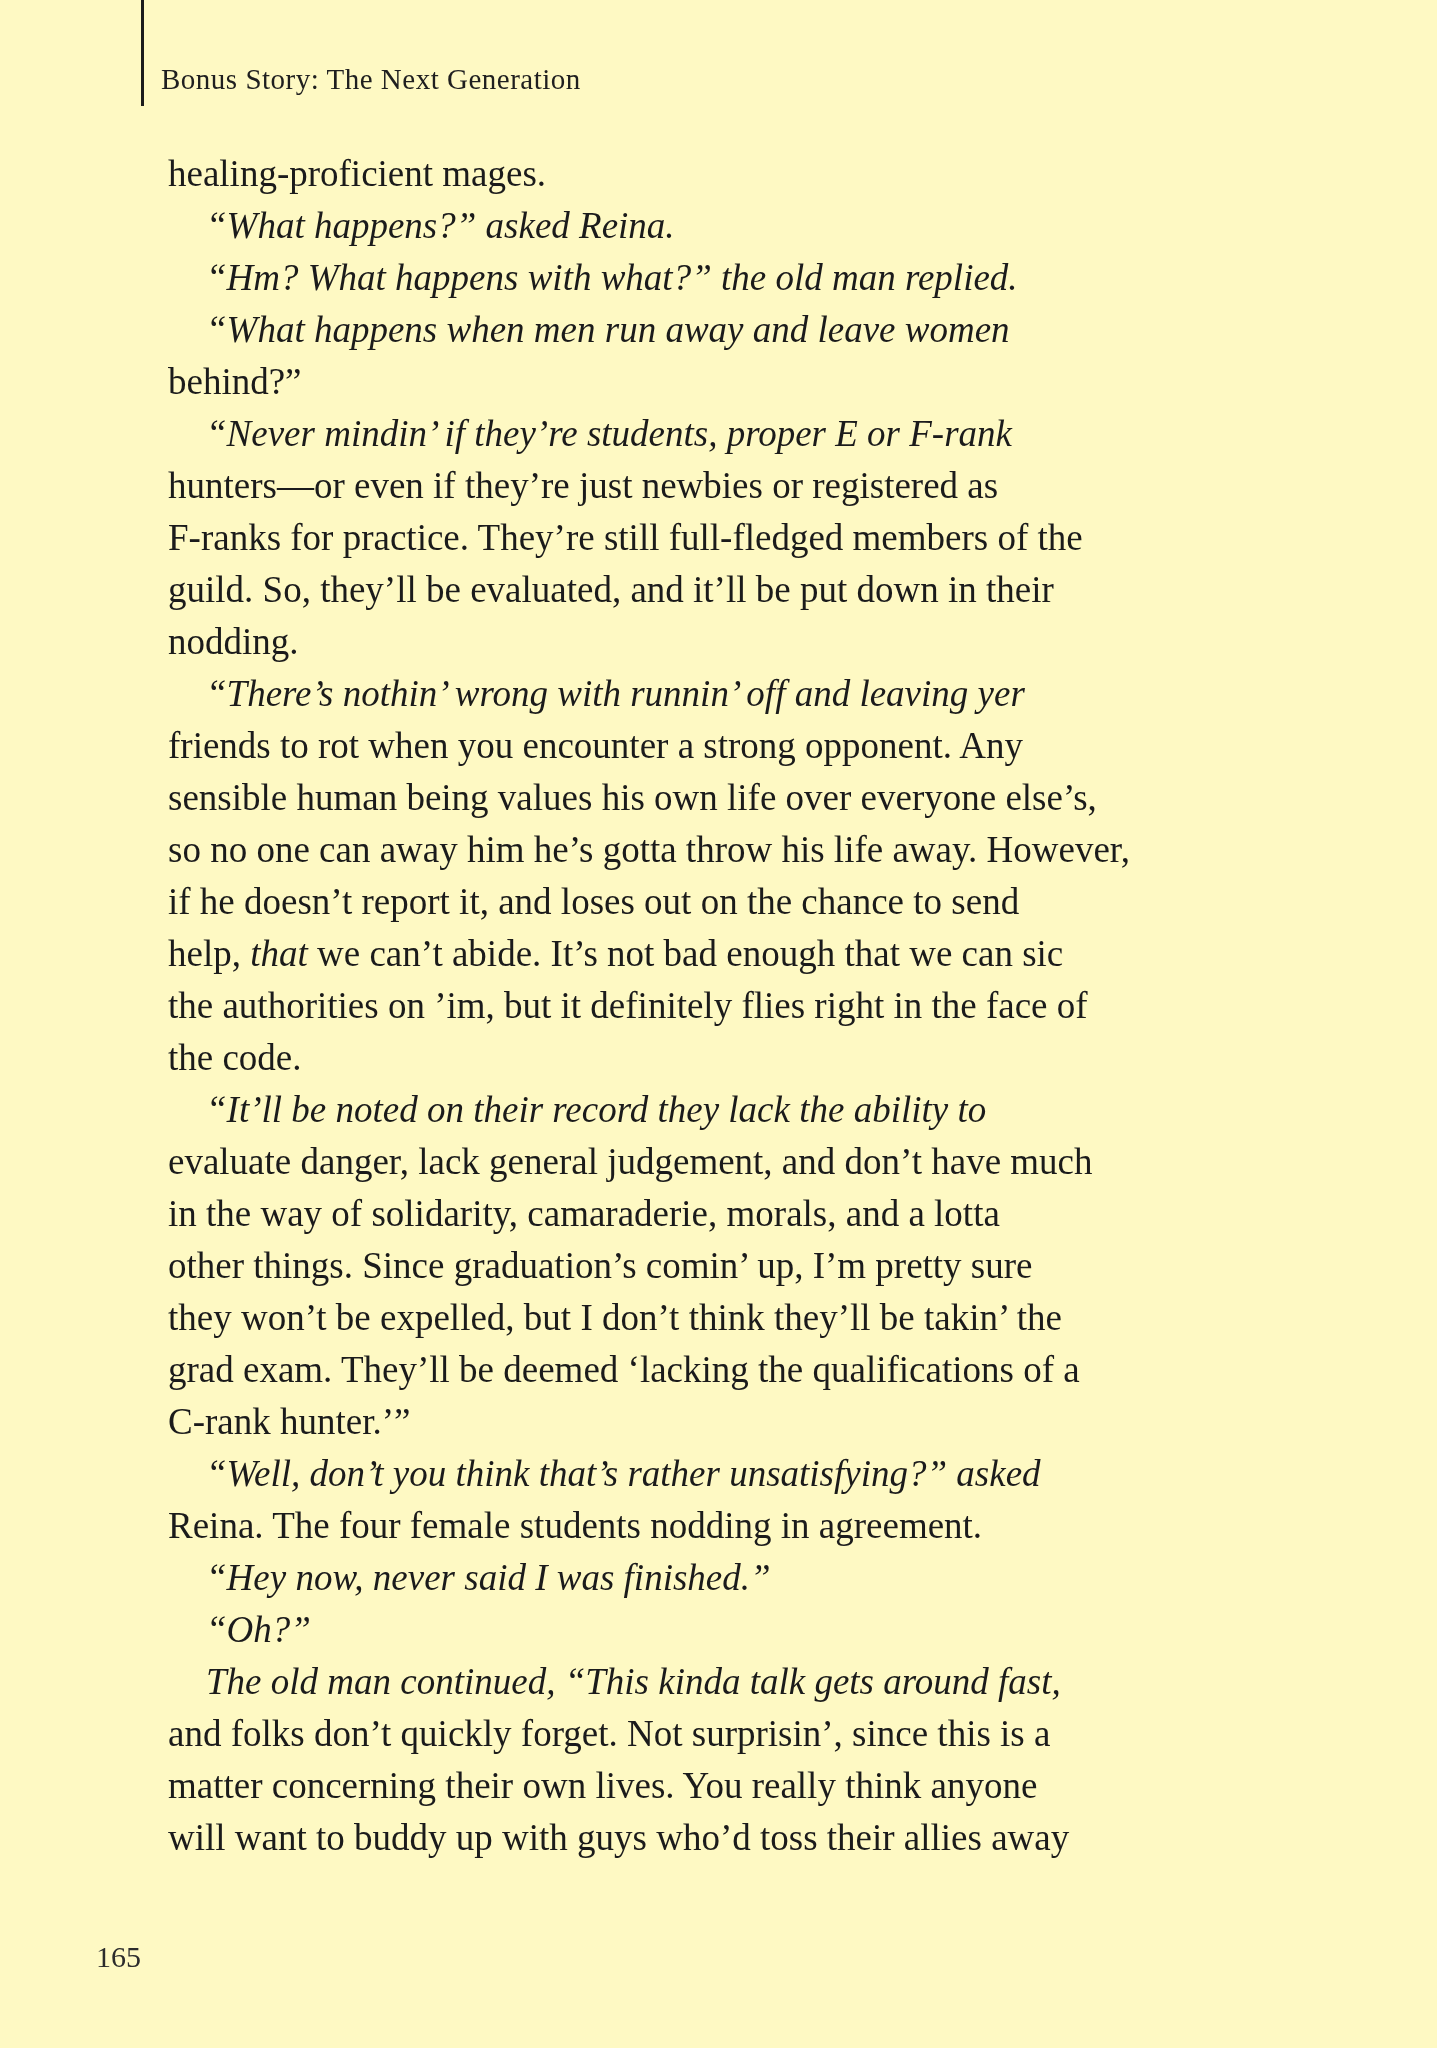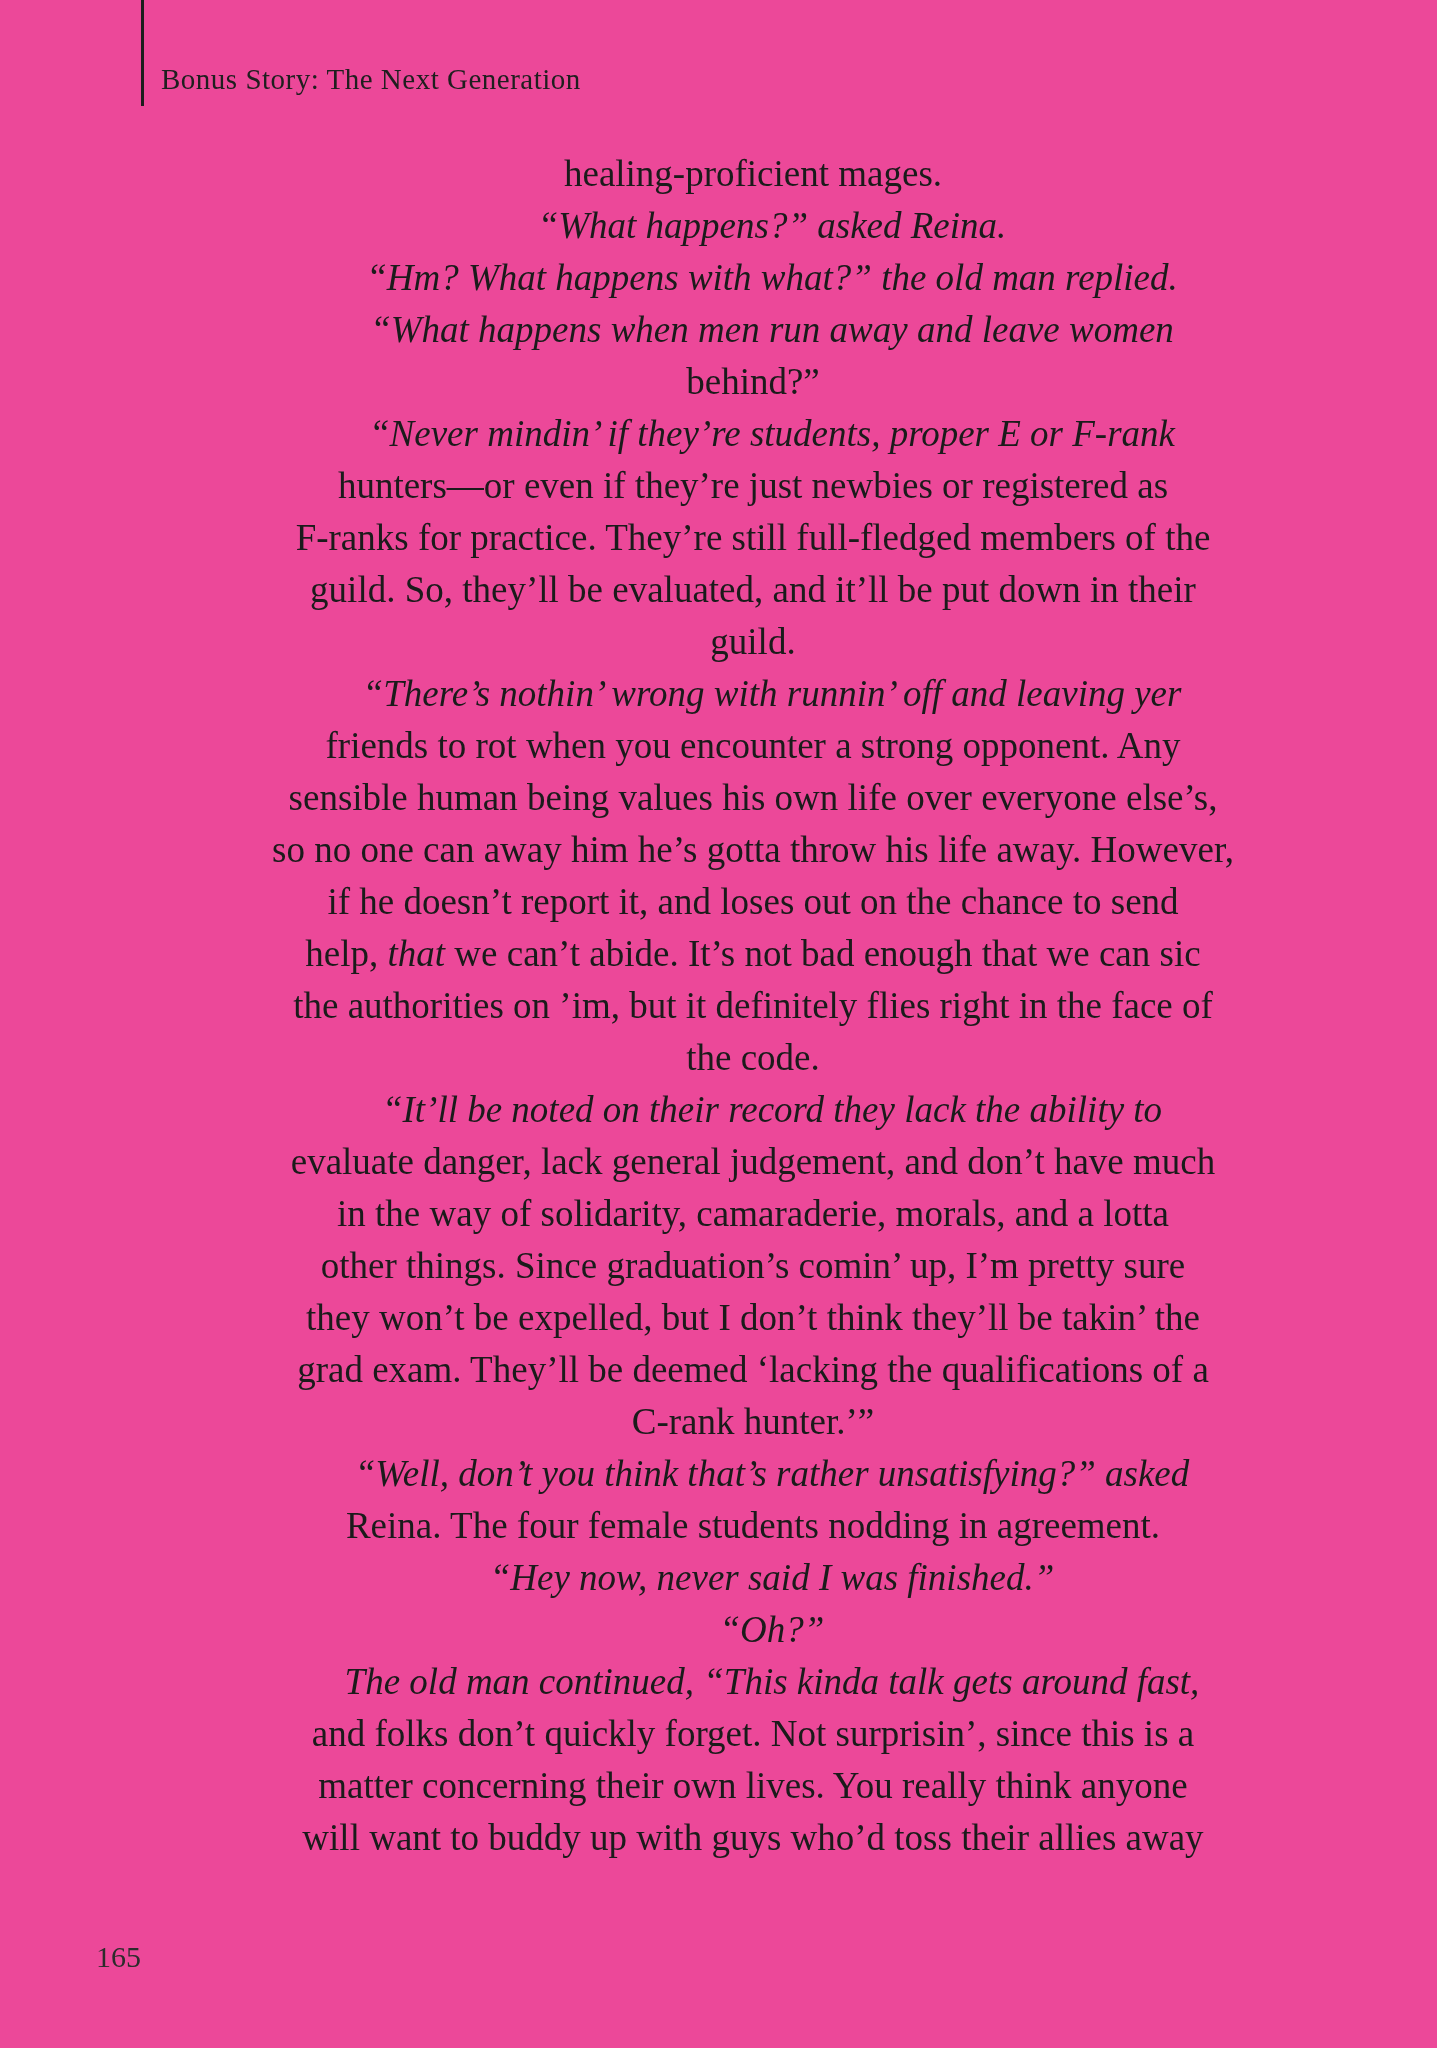--- a/index.html
+++ b/index.html
@@ -4,24 +4,23 @@
 <style>
   html, body {
     margin: 0;
     padding: 0;
     background: #ffffff;
   }
   .page {
     position: relative;
     width: 1437px;
     height: 2048px;
-    background: #ec4899;
+    background: #fef9c3;
     font-family: "Liberation Serif", "DejaVu Serif", serif;
     overflow: hidden;
-    text-align: center;
   }
   .header-bar {
     position: absolute;
     left: 141px;
     top: 0;
     width: 3px;
     height: 106px;
     background: #1c1c1c;
   }
   .header-title {
@@ -75,21 +74,21 @@
   <div class="body-text" id="body-text">
       <div class="line"><span class="seg">healing-proficient mages.</span></div>
       <div class="line indent"><span class="seg">“What happens?” asked Reina.</span></div>
       <div class="line indent"><span class="seg">“Hm? What happens with what?” the old man replied.</span></div>
       <div class="line indent"><span class="seg">“What happens when men run away and leave women</span></div>
       <div class="line"><span class="seg">behind?”</span></div>
       <div class="line indent"><span class="seg">“Never mindin’ if they’re students, proper E or F-rank</span></div>
       <div class="line"><span class="seg">hunters—or even if they’re just newbies or registered as</span></div>
       <div class="line"><span class="seg">F-ranks for practice. They’re still full-fledged members of the</span></div>
       <div class="line"><span class="seg">guild. So, they’ll be evaluated, and it’ll be put down in their</span></div>
-      <div class="line"><span class="seg">guild.</span></div>
+      <div class="line"><span class="seg">nodding.</span></div>
       <div class="line indent"><span class="seg">“There’s nothin’ wrong with runnin’ off and leaving yer</span></div>
       <div class="line"><span class="seg">friends to rot when you encounter a strong opponent. Any</span></div>
       <div class="line"><span class="seg">sensible human being values his own life over everyone else’s,</span></div>
       <div class="line"><span class="seg">so no one can away him he’s gotta throw his life away. However,</span></div>
       <div class="line"><span class="seg">if he doesn’t report it, and loses out on the chance to send</span></div>
       <div class="line"><span class="seg">help, </span><span class="seg em">that</span><span class="seg"> we can’t abide. It’s not bad enough that we can sic</span></div>
       <div class="line"><span class="seg">the authorities on ’im, but it definitely flies right in the face of</span></div>
       <div class="line"><span class="seg">the code.</span></div>
       <div class="line indent"><span class="seg">“It’ll be noted on their record they lack the ability to</span></div>
       <div class="line"><span class="seg">evaluate danger, lack general judgement, and don’t have much</span></div>

